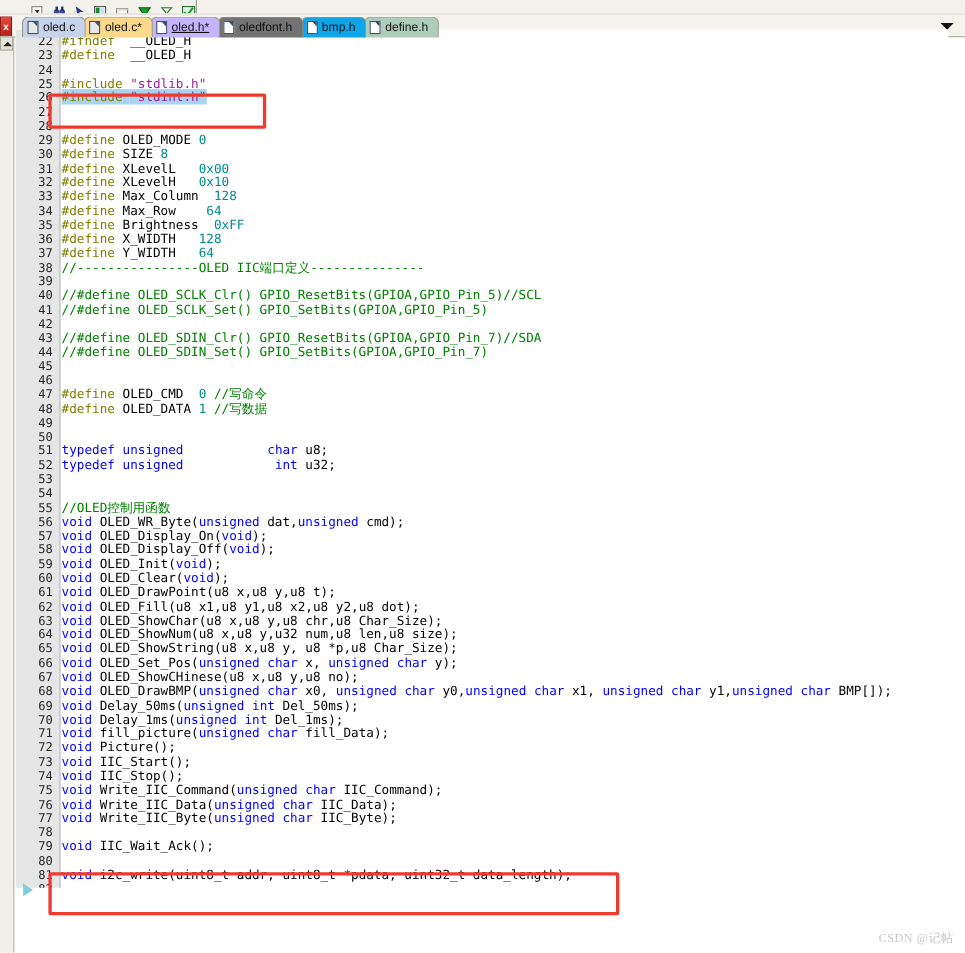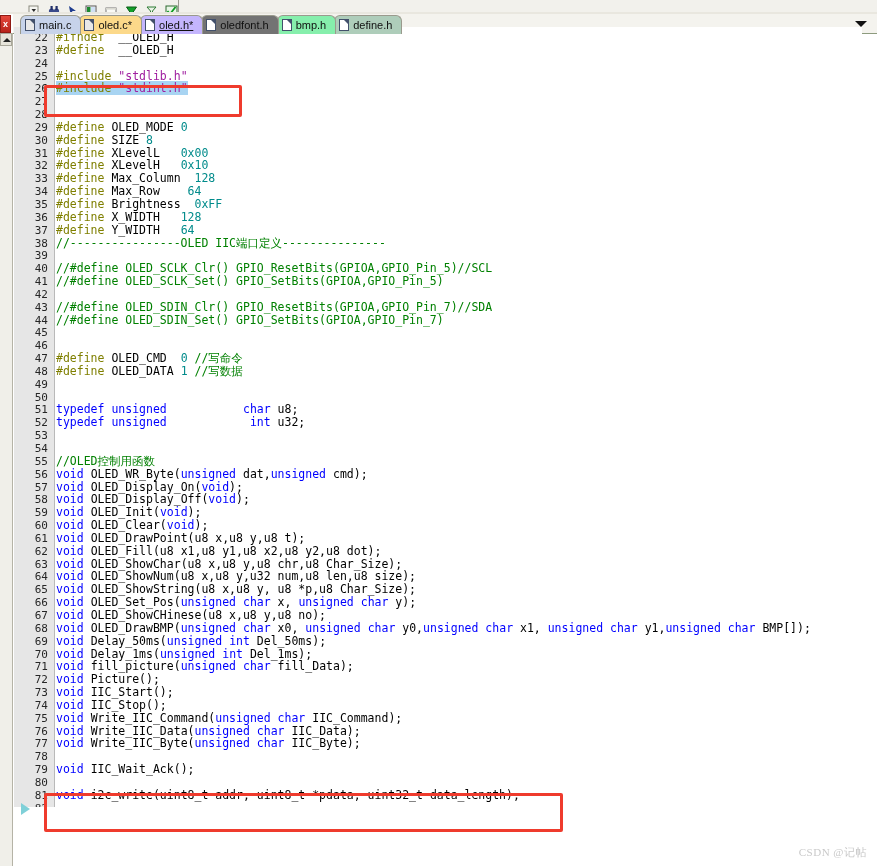--- a/index.html
+++ b/index.html
@@ -268,35 +268,35 @@
 <div id="win-close-btn">x</div>
 
 <div id="left-rail"></div>
 <div id="left-rail-scroll-up"></div>
 
 <div id="tabbar-fill"></div>
 <div id="tabbar"></div>
 <div id="tabs">
     <div class="tab" style="background: rgb(199, 211, 234); z-index: 10;">
       <span class="doc-icon dotted"></span>
-      <span class="tab-label">main.c</span>
+      <span class="tab-label">oled.c</span>
     </div>
     <div class="tab" style="background: rgb(252, 217, 138); z-index: 9;">
       <span class="doc-icon dotted"></span>
       <span class="tab-label">oled.c*</span>
     </div>
     <div class="tab active" style="background: #c4b5fd; z-index: 8;">
       <span class="doc-icon"></span>
       <span class="tab-label">oled.h*</span>
     </div>
     <div class="tab" style="background: #737373; z-index: 7;">
       <span class="doc-icon"></span>
       <span class="tab-label">oledfont.h</span>
     </div>
-    <div class="tab" style="background: #86efac; z-index: 6;">
+    <div class="tab" style="background: #0ea5e9; z-index: 6;">
       <span class="doc-icon"></span>
       <span class="tab-label">bmp.h</span>
     </div>
     <div class="tab" style="background: rgb(174, 205, 186); z-index: 5;">
       <span class="doc-icon"></span>
       <span class="tab-label">define.h</span>
     </div>
   </div>
 <div id="tab-dropdown"></div>
 

